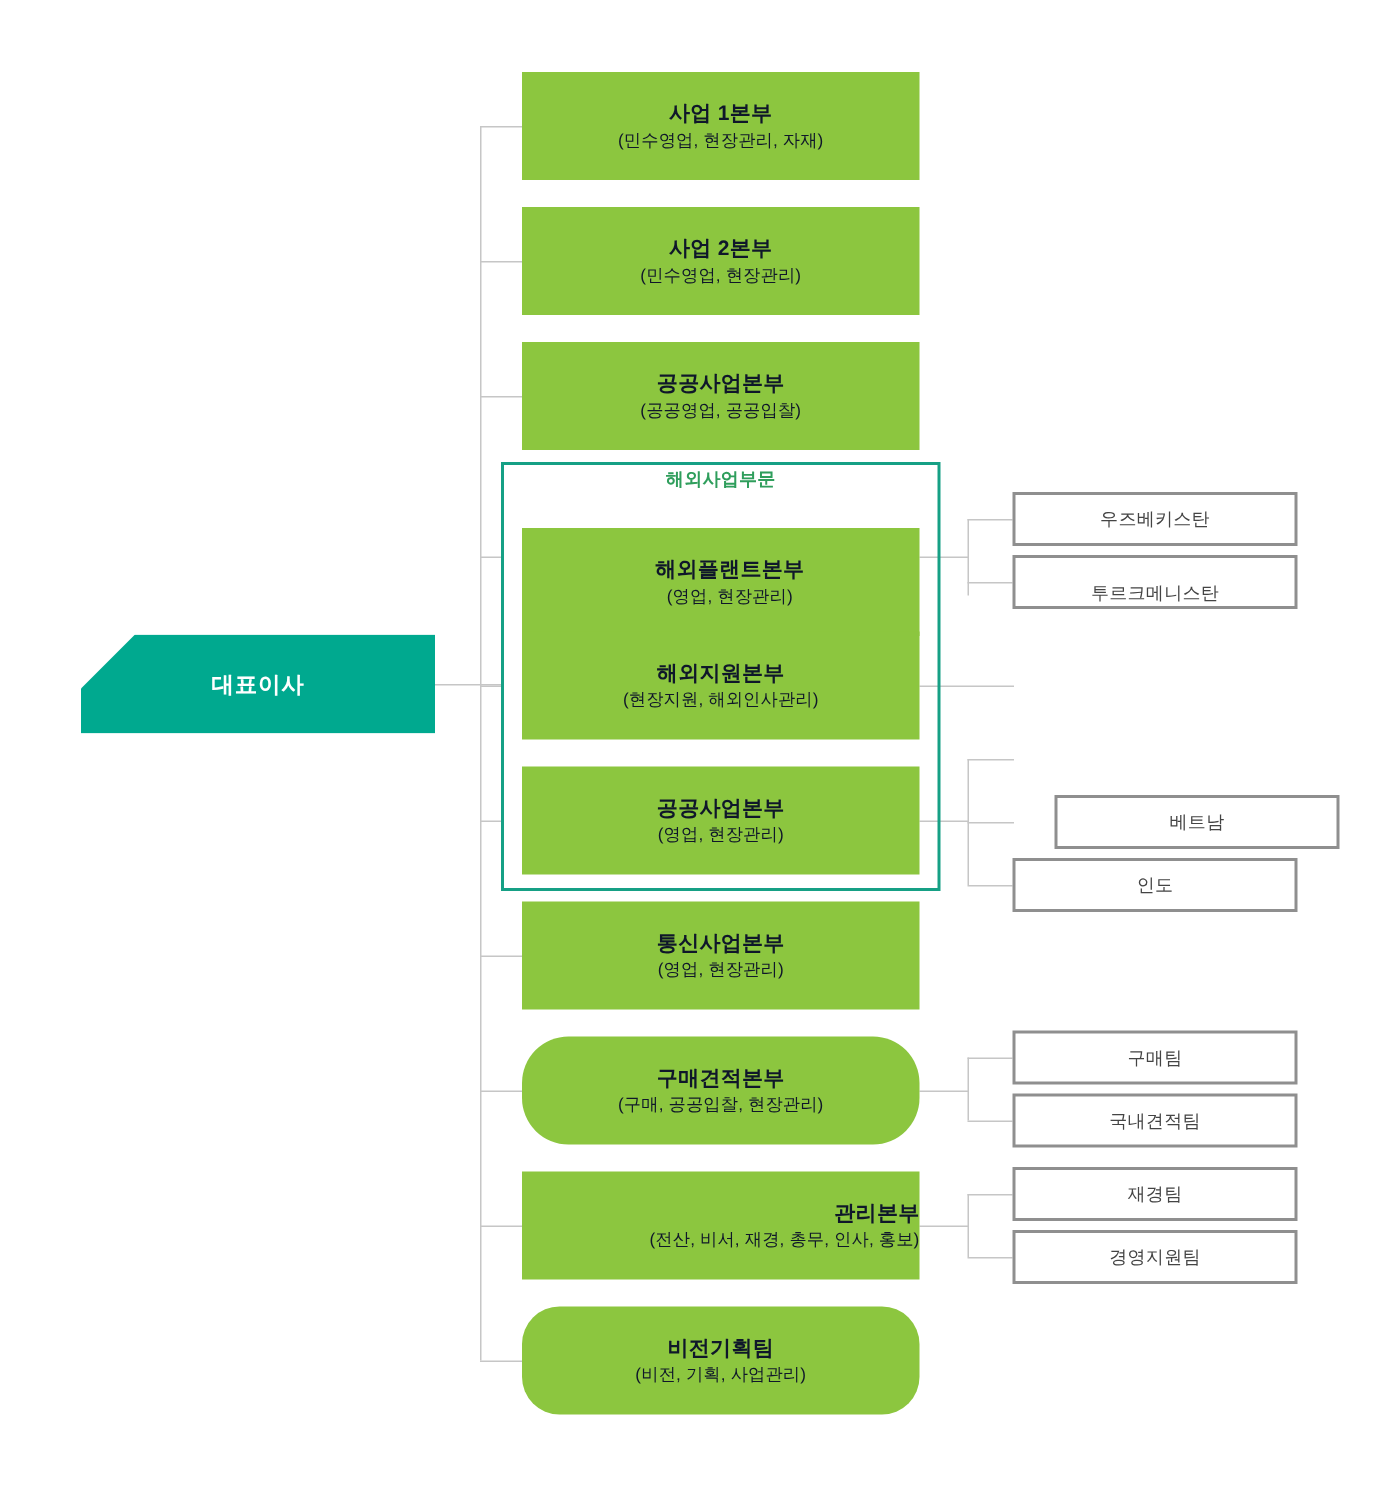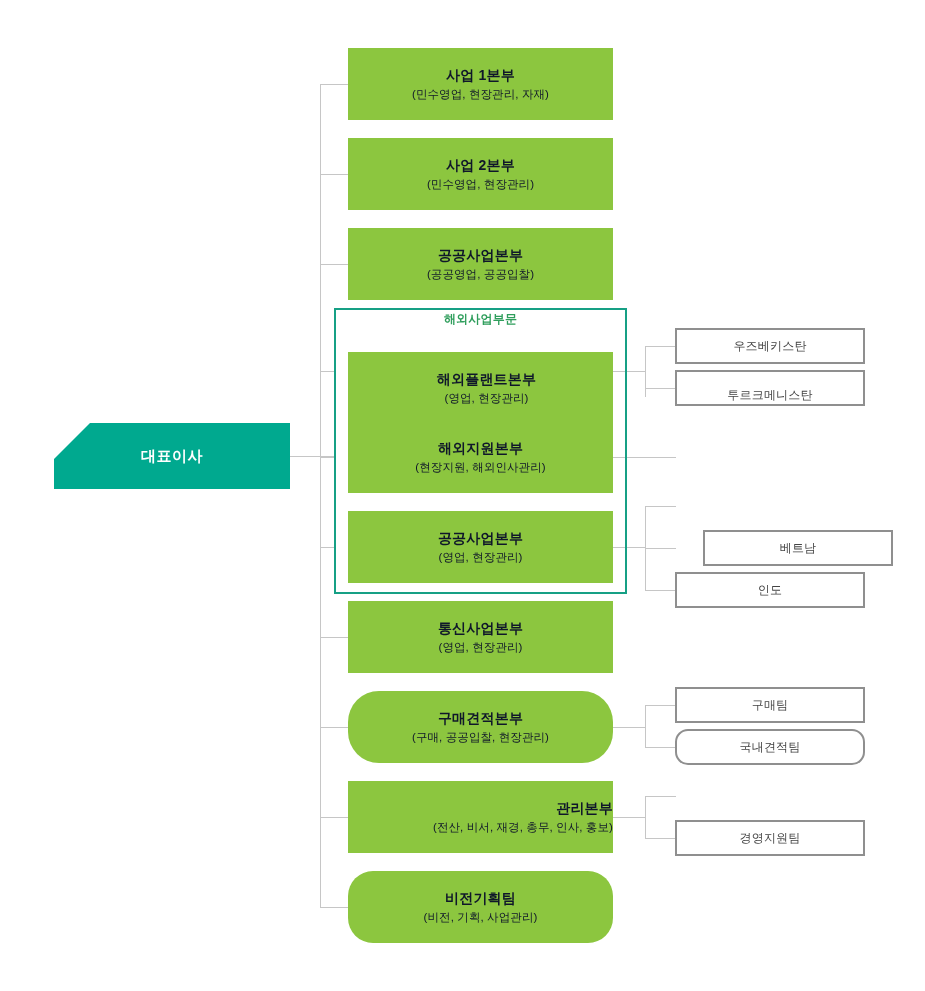--- a/index.html
+++ b/index.html
@@ -219,20 +219,23 @@
   </div>
   <div class="wbox" style="top:530px;margin-left:28px;">
     <span>베트남</span>
   </div>
   <div class="wbox" style="top:572px;">
     <span>인도</span>
   </div>
   <div class="wbox" style="top:687px;">
     <span>구매팀</span>
   </div>
-  <div class="wbox" style="top:729px;border-radius:13px;">
+  <div class="wbox" style="top:729px;">
     <span>국내견적팀</span>
+  </div>
+  <div class="wbox" style="top:778px;">
+    <span>재경팀</span>
   </div>
   <div class="wbox" style="top:820px;">
     <span>경영지원팀</span>
   </div>
 
 </div>
 
 </body></html>

